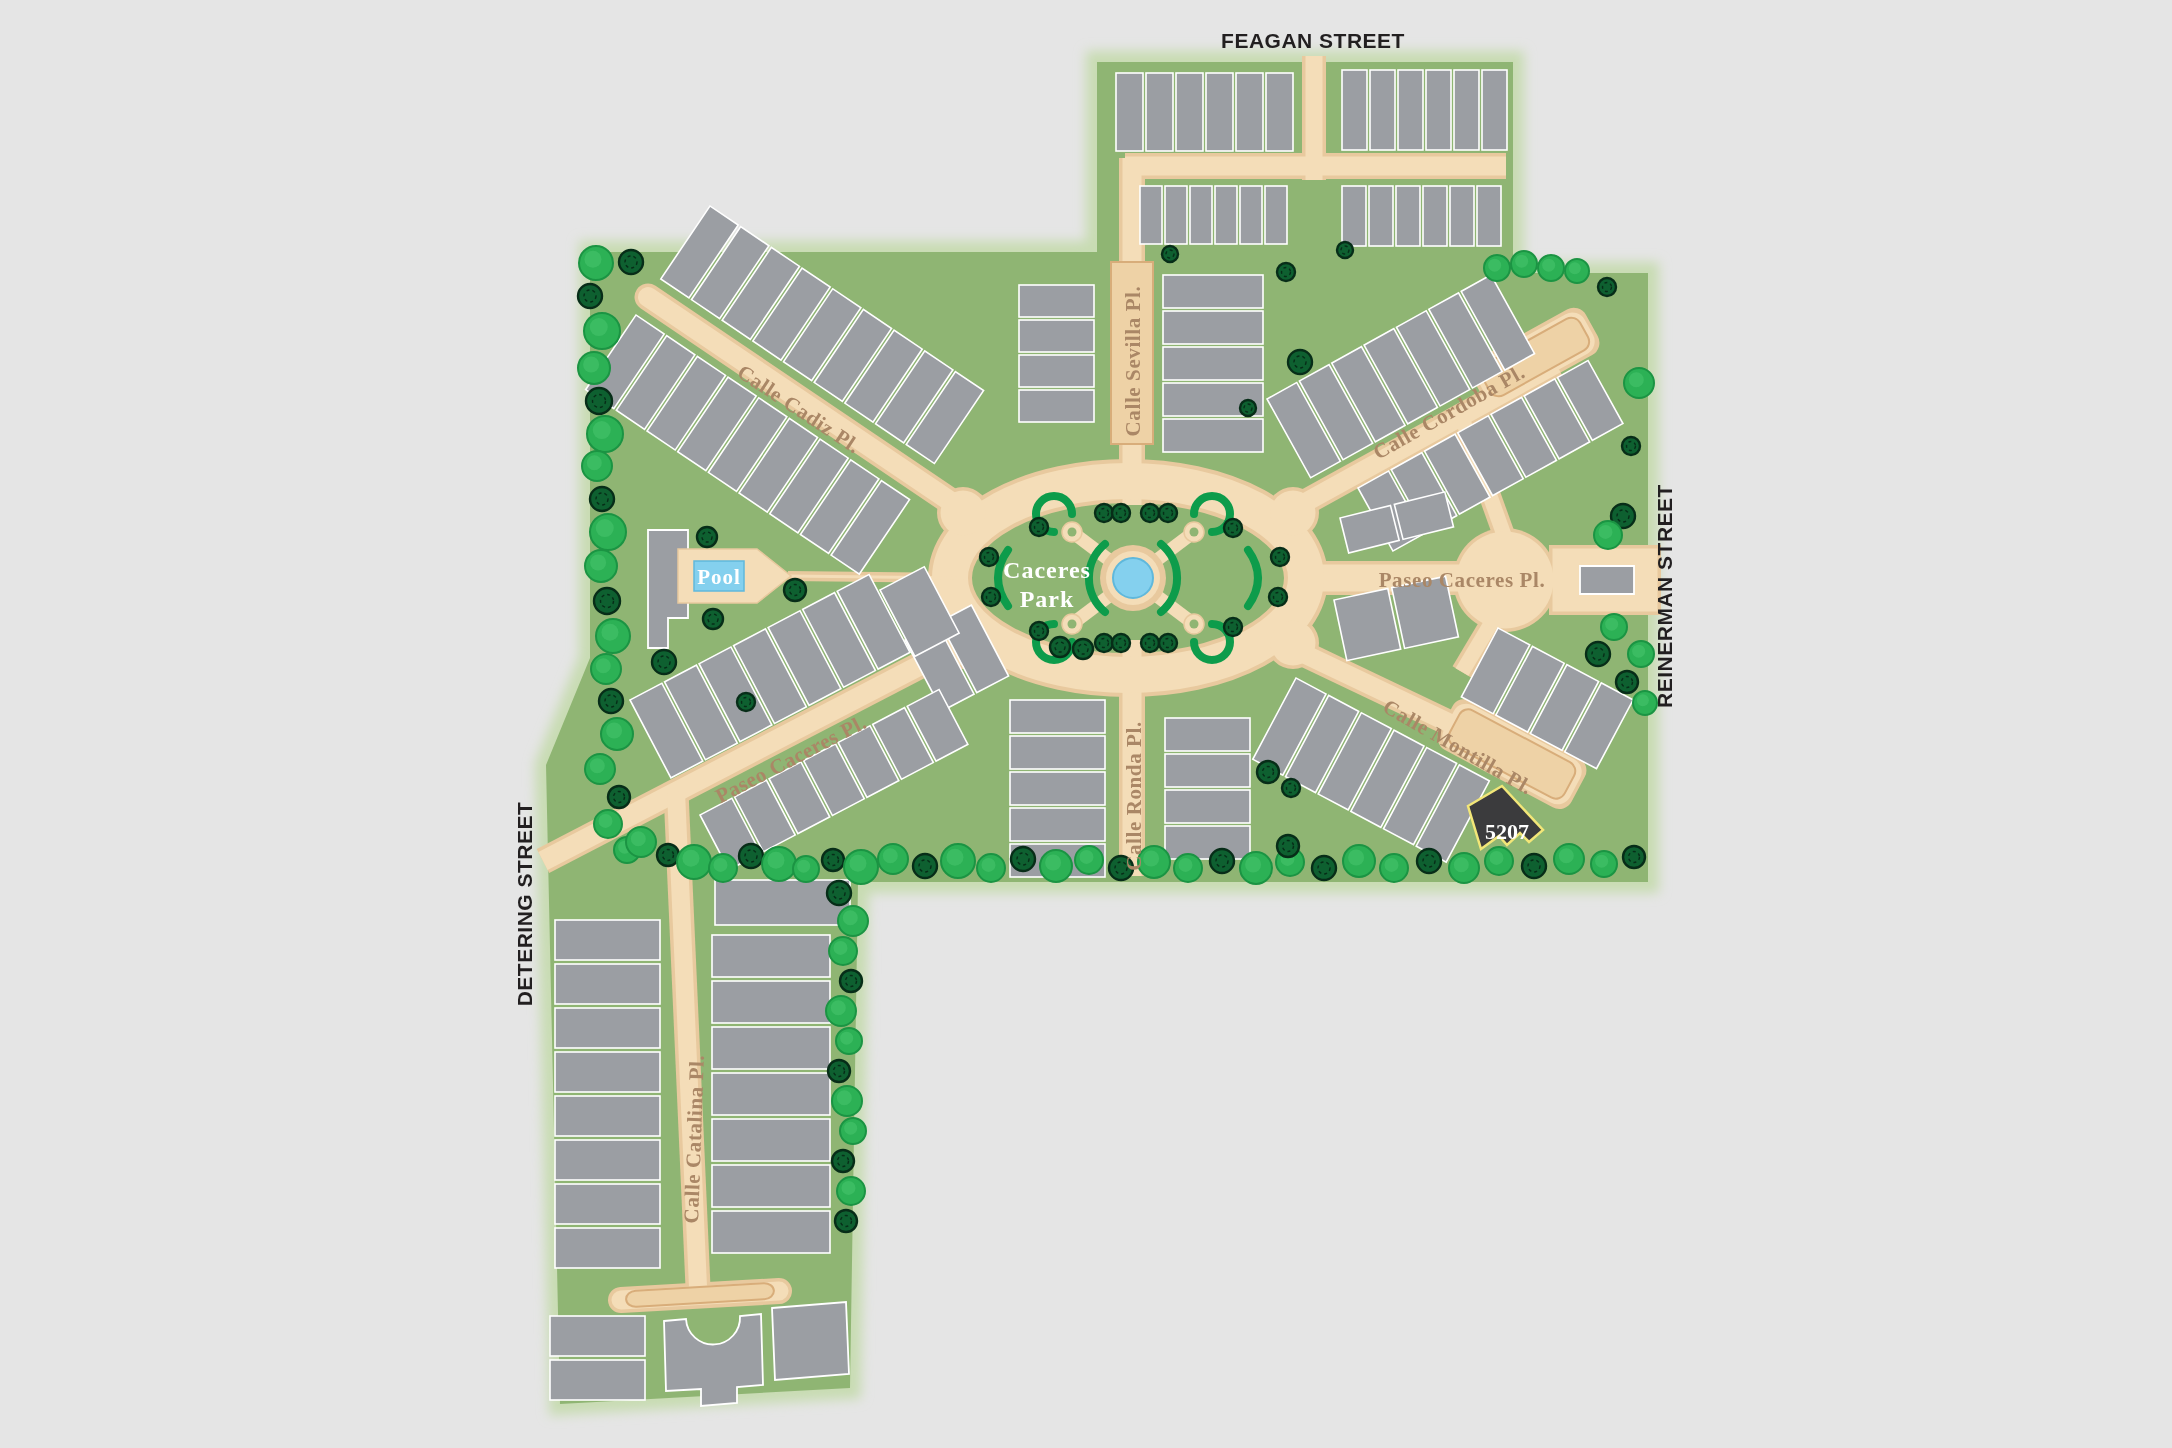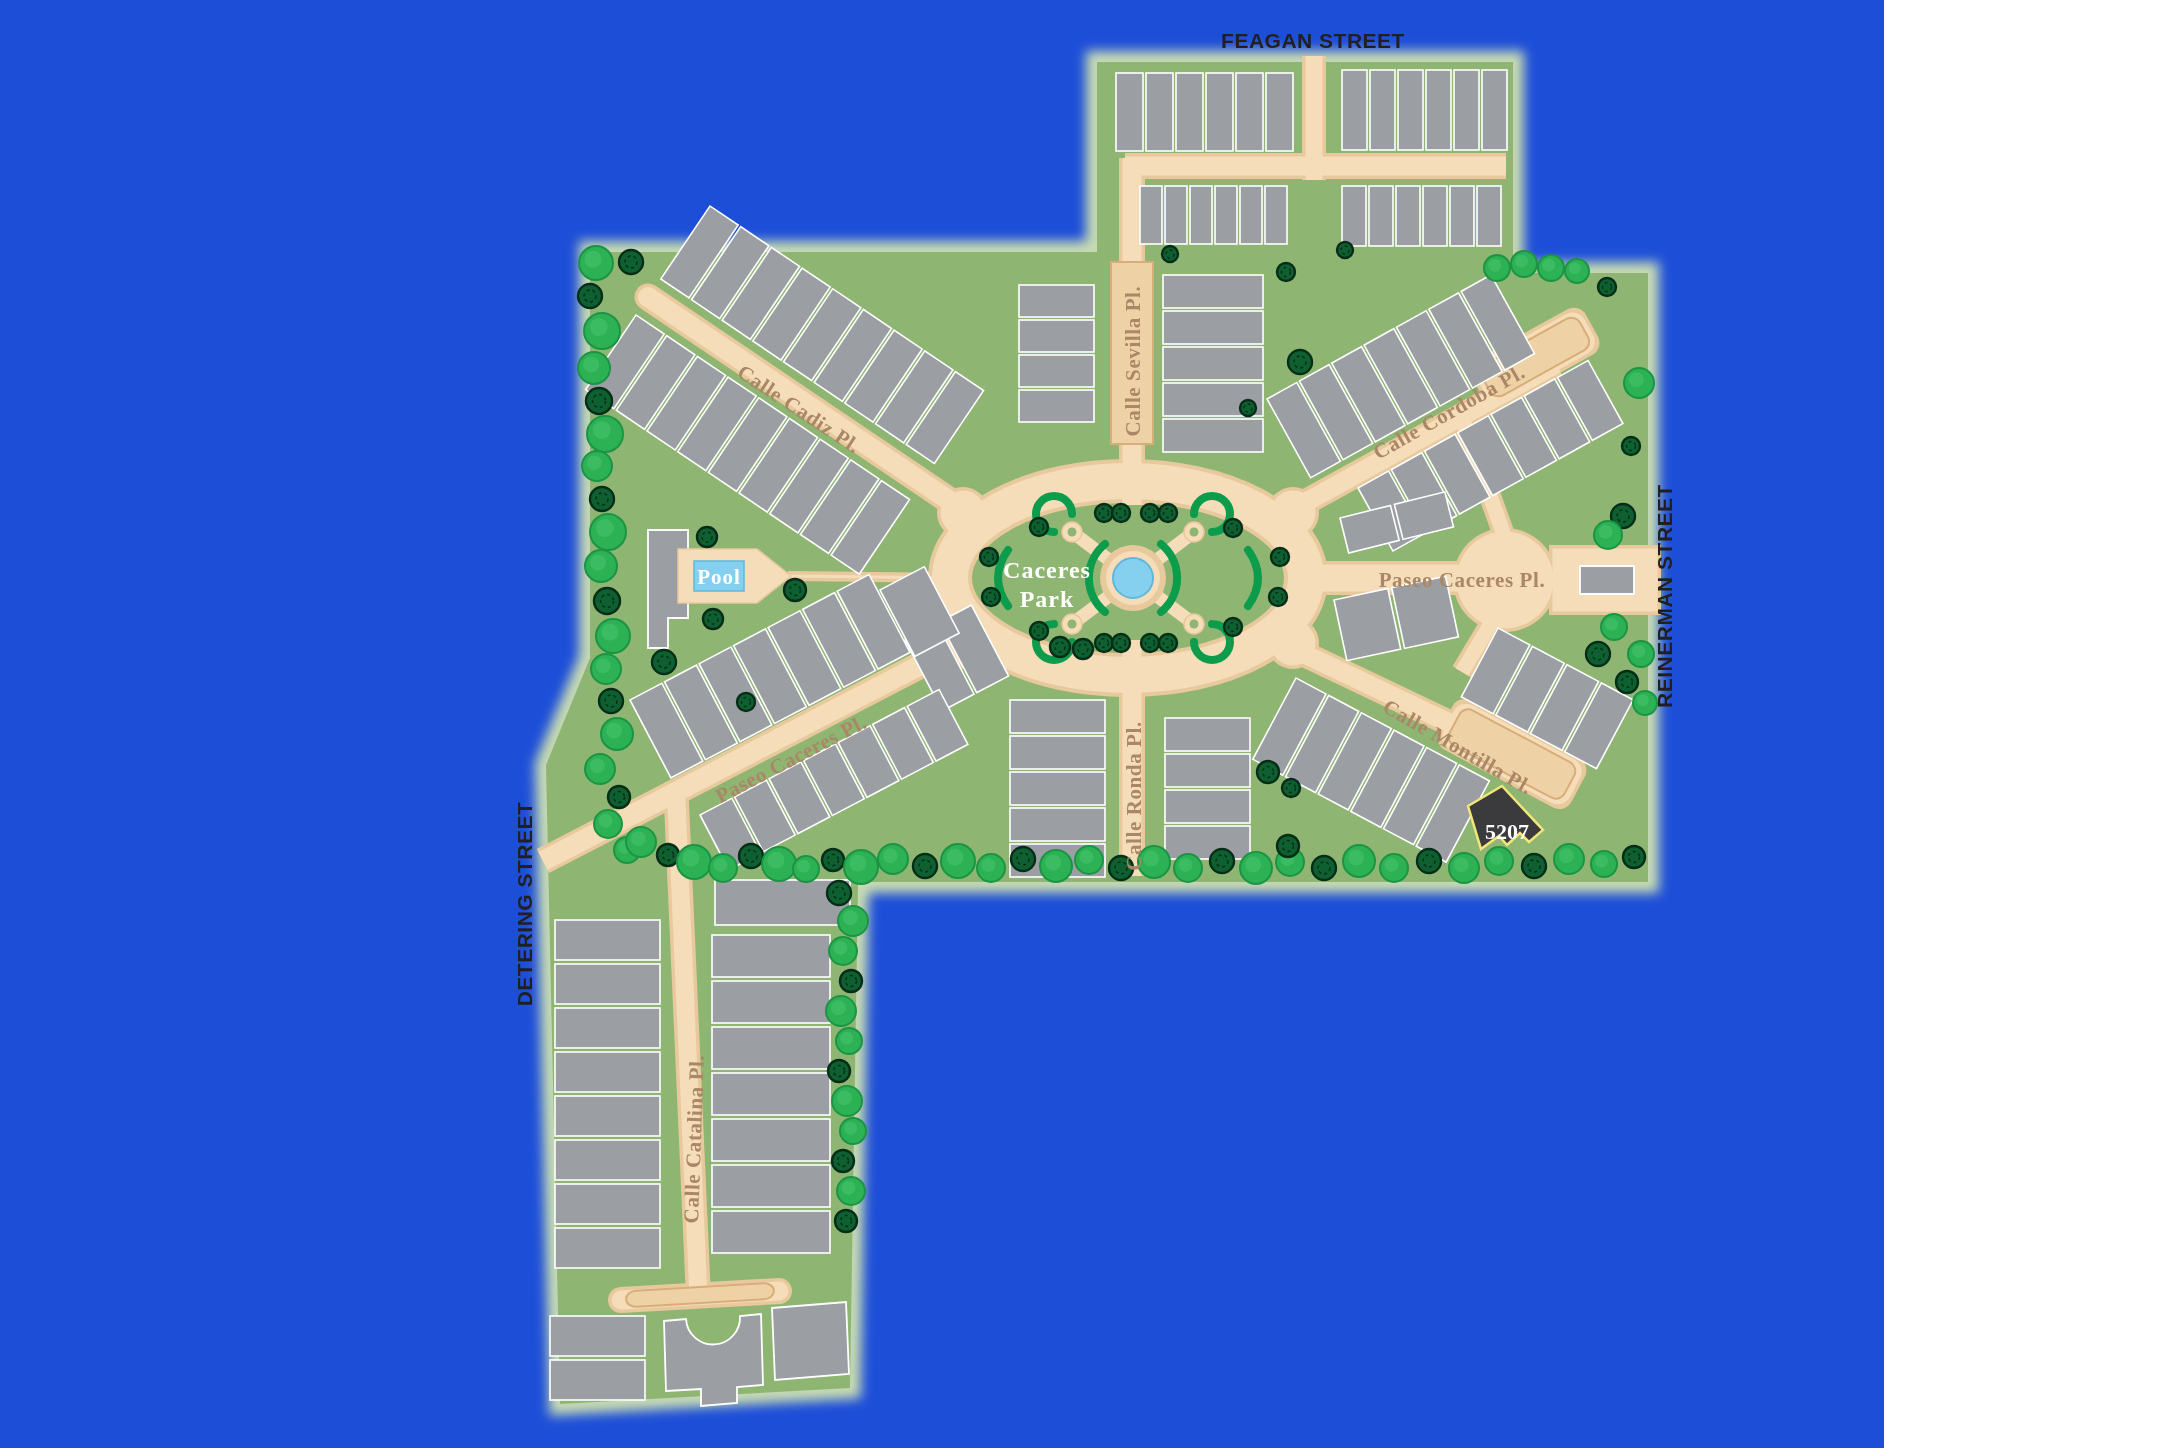--- a/index.html
+++ b/index.html
@@ -1,16 +1,16 @@
 <!DOCTYPE html>
 <html><head>
 <meta charset="utf-8">
 <style>
   html,body{margin:0;padding:0;background:#ffffff;}
-  .stage{position:relative;width:1884px;height:1448px;background:#1d4ed8;font-family:"Liberation Sans",sans-serif;}
+  .stage{position:relative;width:2172px;height:1448px;background:#e5e5e5;font-family:"Liberation Sans",sans-serif;}
   svg{position:absolute;left:0;top:0;}
   text{text-anchor:middle;}
   .bstreet{font-family:"Liberation Sans",sans-serif;font-weight:600;font-size:21px;fill:#221f20;letter-spacing:.5px;}
   .sstreet{font-family:"Liberation Serif",serif;font-weight:700;font-size:21px;fill:#aa8766;letter-spacing:.6px;}
   .park-t{font-family:"Liberation Serif",serif;font-weight:700;font-size:24px;fill:#ffffff;letter-spacing:1px;}
   .pool-t{font-family:"Liberation Serif",serif;font-weight:700;font-size:21px;fill:#ffffff;letter-spacing:1px;}
   .lot-t{font-family:"Liberation Serif",serif;font-weight:700;font-size:22px;fill:#ffffff;}
 </style>
 </head>
 <body>

